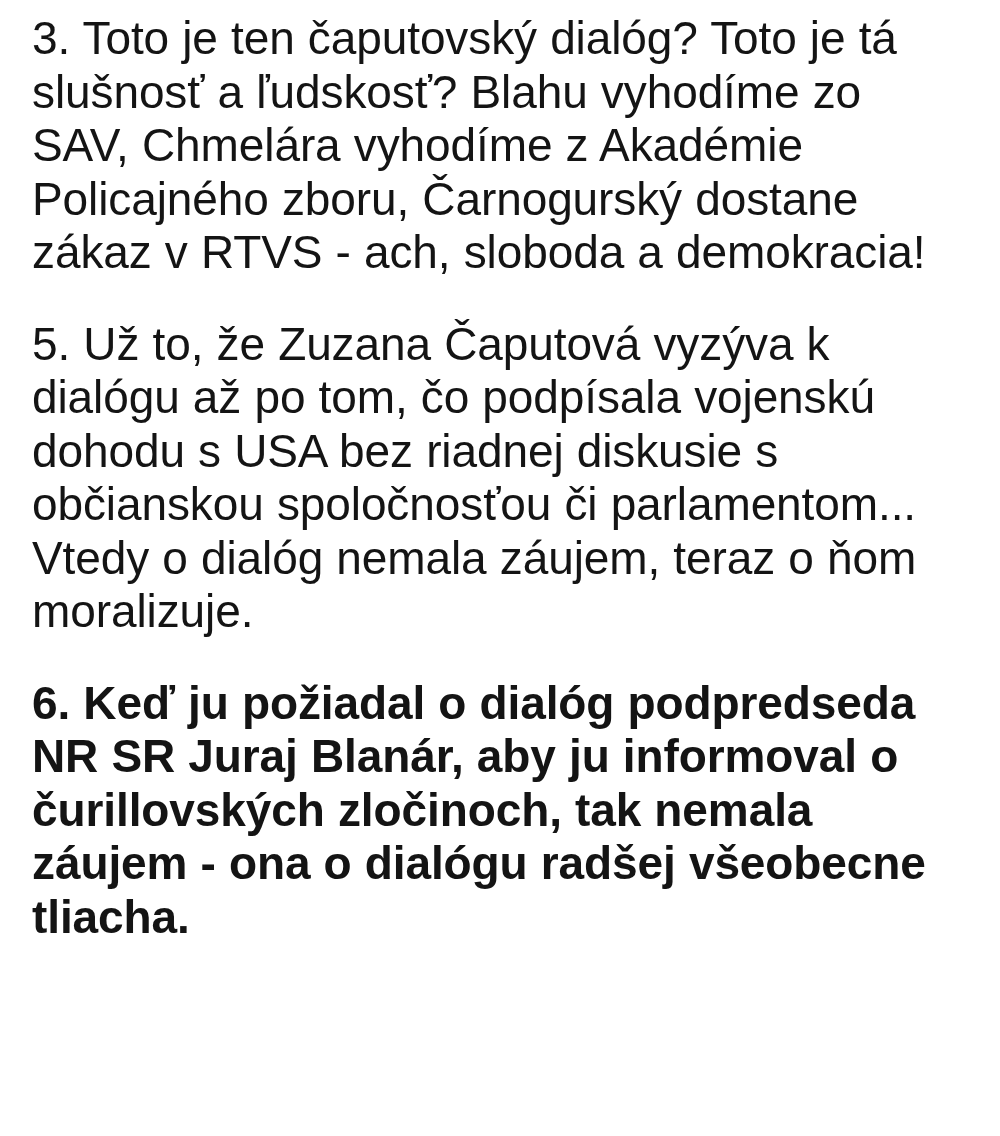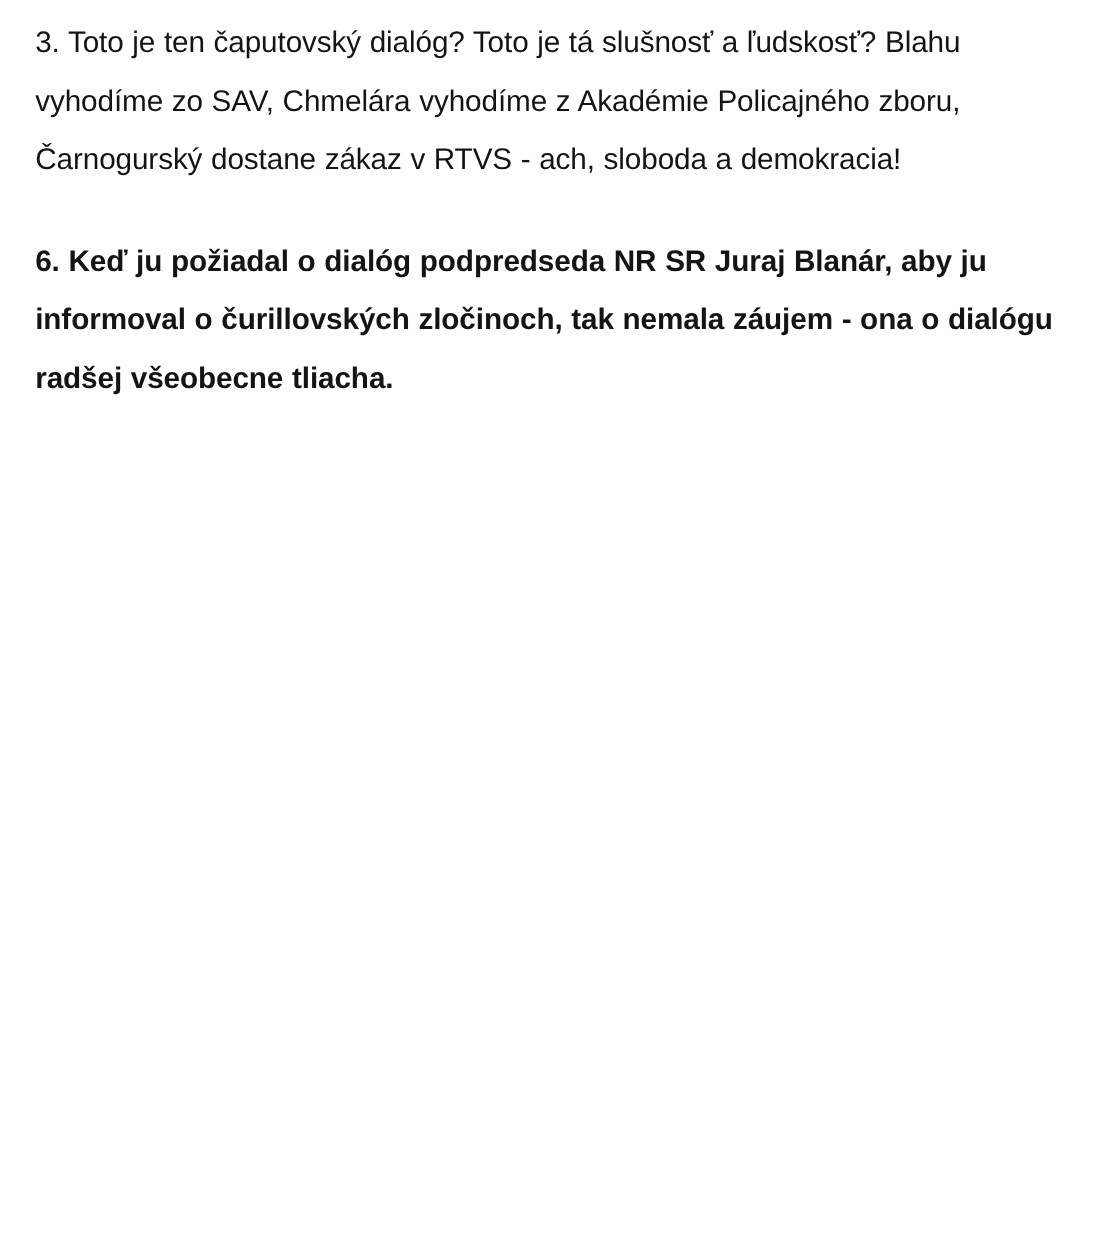--- a/index.html
+++ b/index.html
@@ -16,31 +16,32 @@
     -webkit-font-smoothing: antialiased;
   }
   .page {
     box-sizing: border-box;
     width: 1000px;
     height: 1136px;
     padding: 12px 30px 0 32px;
     background: #ffffff;
   }
   .para {
-    font-size: 27px;
+    font-size: 46px;
     line-height: 53.5px;
     letter-spacing: -0.1px;
     color: #141414;
     margin: 0 0 38px 0;
     word-spacing: 0.5px;
   }
   .para:last-child {
     margin-bottom: 0;
     font-weight: bold;
   }
 </style>
 </head>
 <body>
 
 <div class="page">
   <p class="para">3. Toto je ten čaputovský dialóg? Toto je tá slušnosť a ľudskosť? Blahu vyhodíme zo SAV, Chmelára vyhodíme z Akadémie Policajného zboru, Čarnogurský dostane zákaz v RTVS - ach, sloboda a demokracia!</p>
+  <p class="para">5. Už to, že Zuzana Čaputová vyzýva k dialógu až po tom, čo podpísala vojenskú dohodu s USA bez riadnej diskusie s občianskou spoločnosťou či parlamentom... Vtedy o dialóg nemala záujem, teraz o ňom moralizuje.</p>
   <p class="para">6. Keď ju požiadal o dialóg podpredseda NR SR Juraj Blanár, aby ju informoval o čurillovských zločinoch, tak nemala záujem - ona o dialógu radšej všeobecne tliacha.</p>
 </div>
 
 </body></html>

